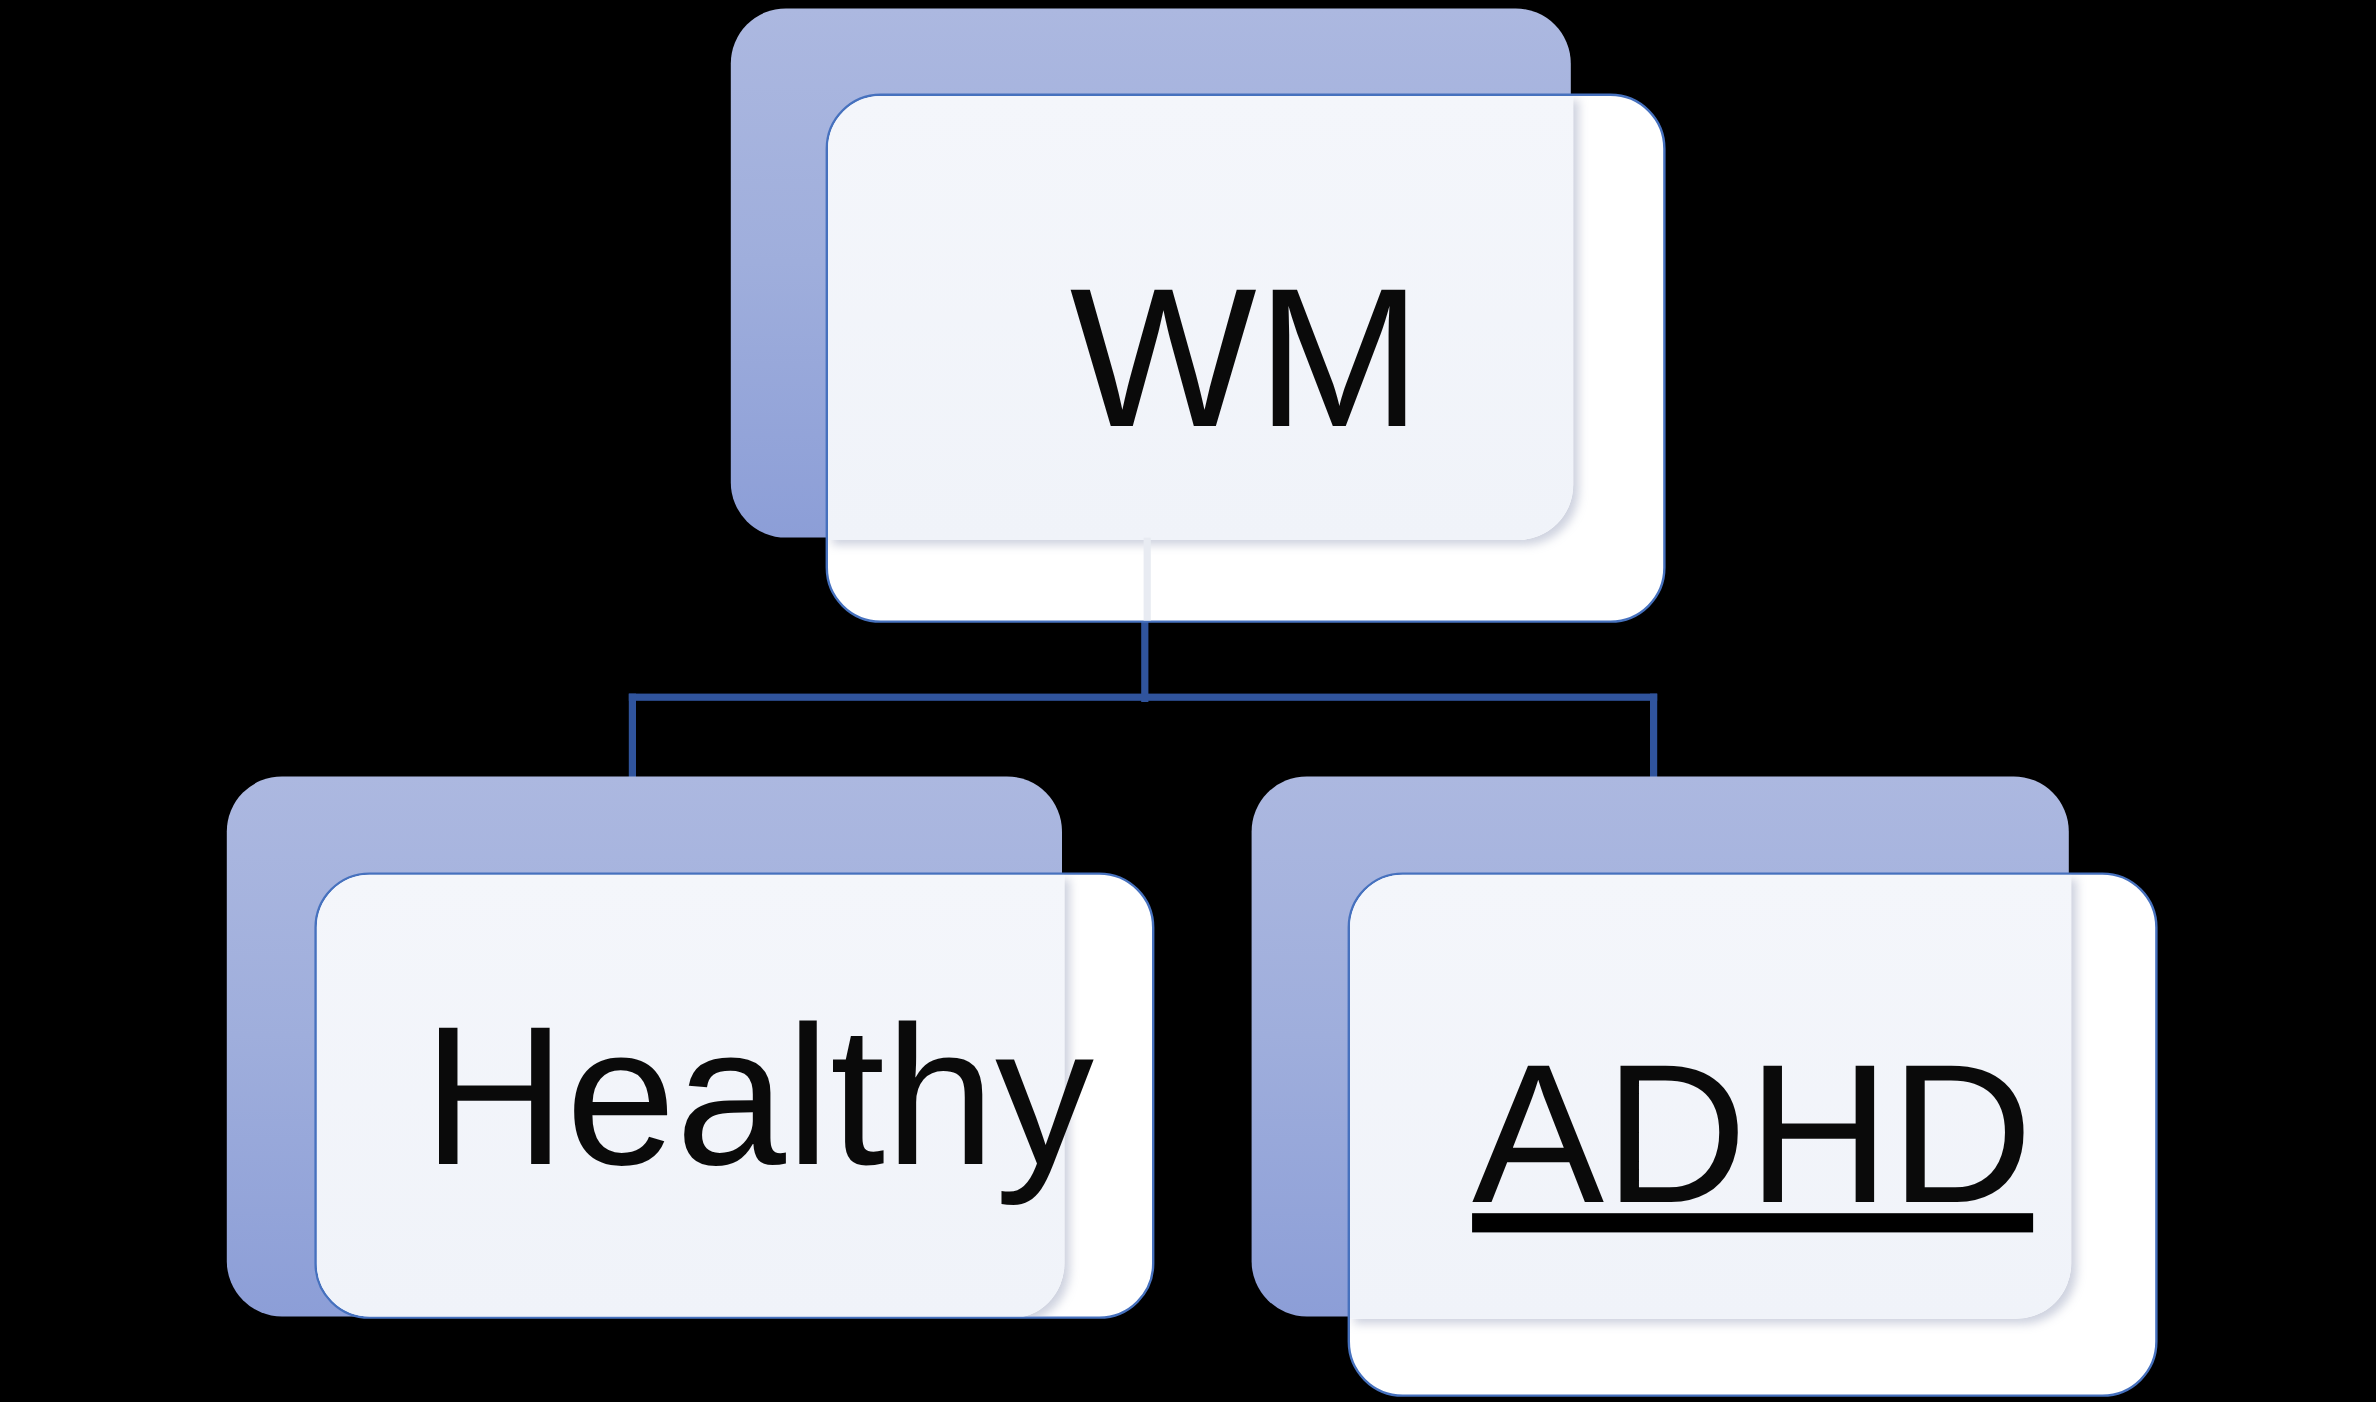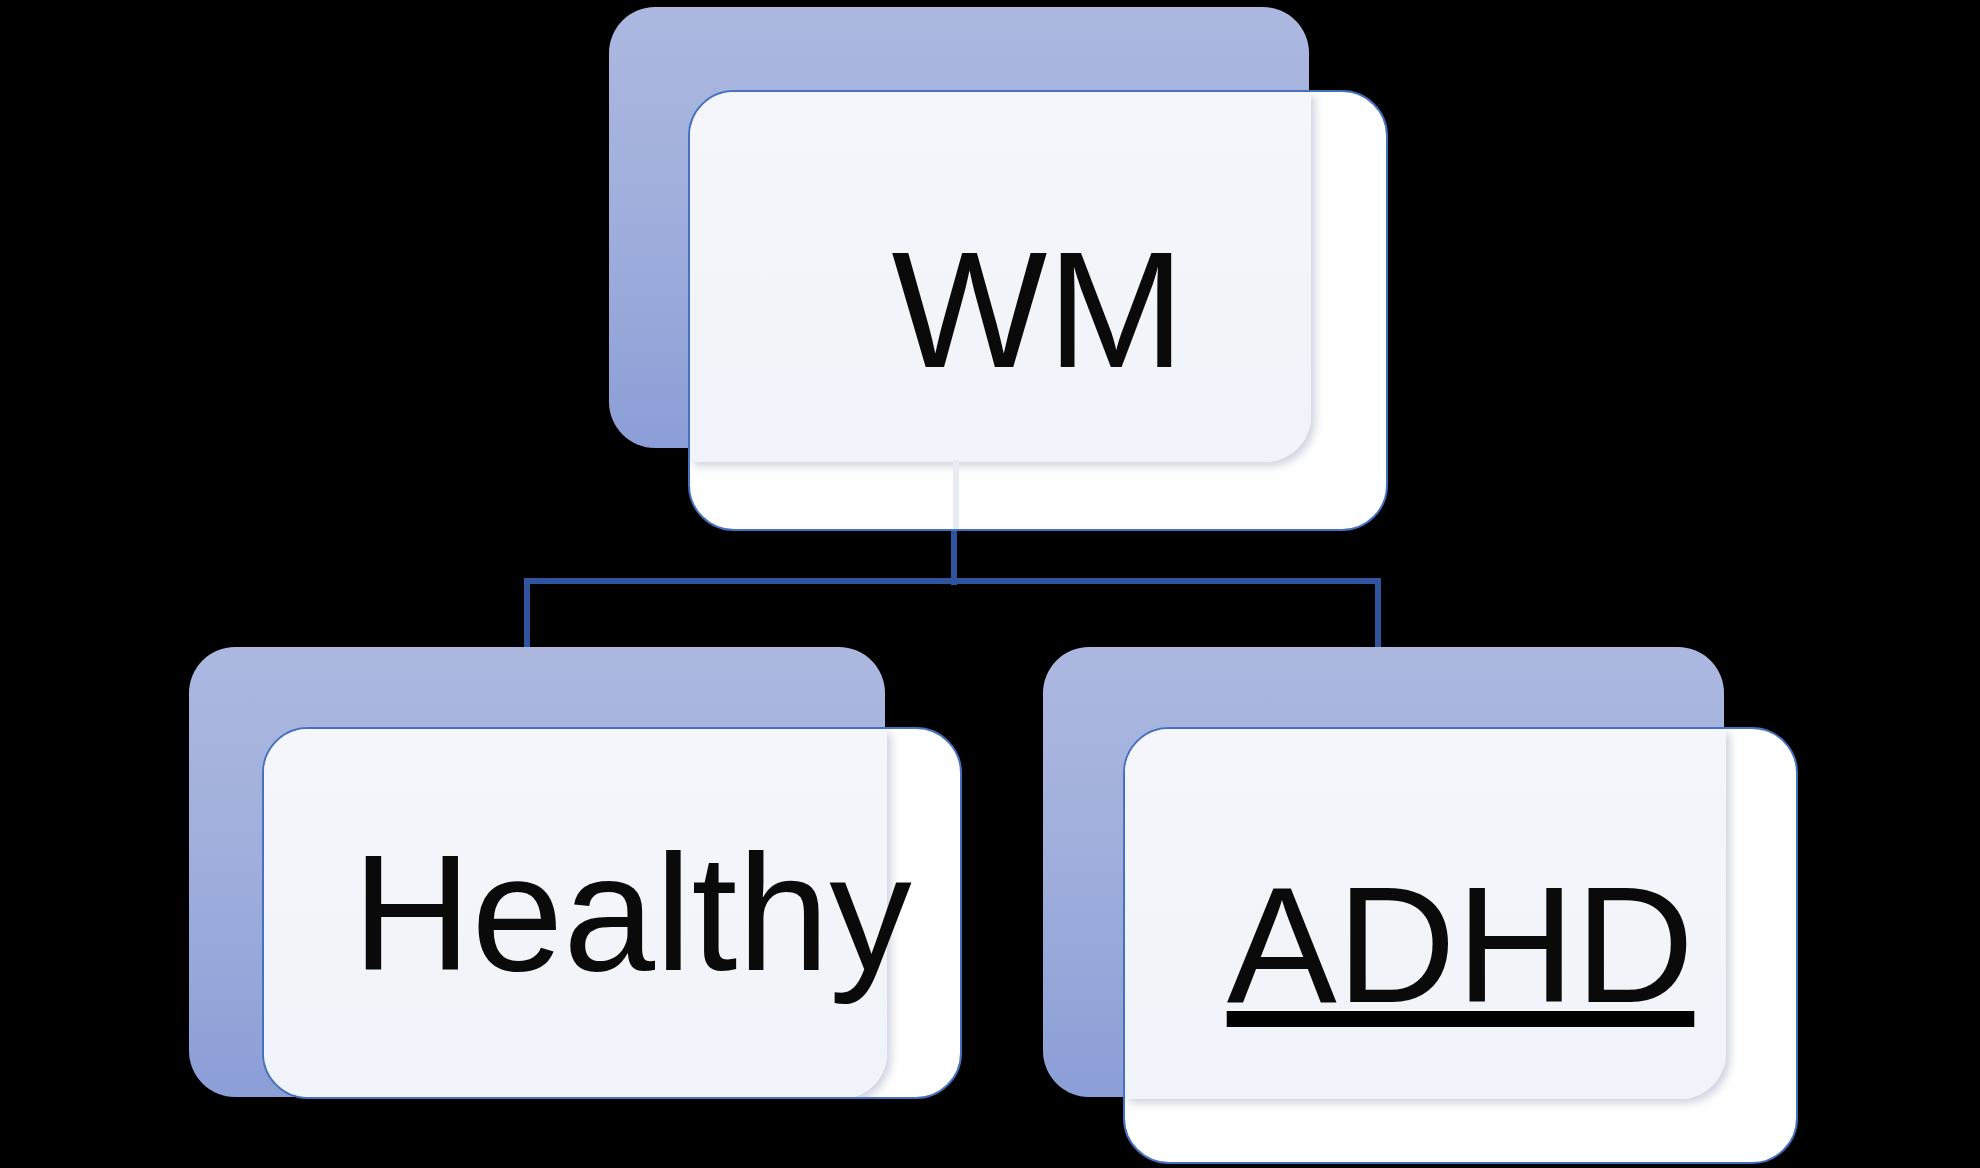--- a/index.html
+++ b/index.html
@@ -50,21 +50,21 @@
 
 <div class="canvas">
 
   <div class="conn" style="left:951px;top:445px;width:5.5px;height:140px;"></div>
   <div class="conn" style="left:524px;top:578px;width:857px;height:5.5px;"></div>
   <div class="conn" style="left:524px;top:578px;width:5.5px;height:77px;"></div>
   <div class="conn" style="left:1375px;top:578px;width:5.5px;height:77px;"></div>
 
   <div>
     <div class="back-panel" style="left:609px;top:7px;width:700px;height:441px;"></div>
-    <div class="front-panel" style="left:688px;top:78px;width:700px;height:441px;margin-top:12px;">
+    <div class="front-panel" style="left:688px;top:78px;width:700px;height:441px;">
       <div class="overlap-tint" style="width:621px;height:370px;"></div>
       <div class="see-through" style="left:263px;top:368px;width:5.5px;height:70px;"></div>
       <span class="node-label">WM</span>
     </div>
   </div>
 
   <div>
     <div class="back-panel" style="left:189px;top:647px;width:696px;height:450px;"></div>
     <div class="front-panel" style="left:262px;top:727px;width:700px;height:372px;padding-left:40px;">
       <div class="overlap-tint" style="width:623px;height:370px;"></div>

